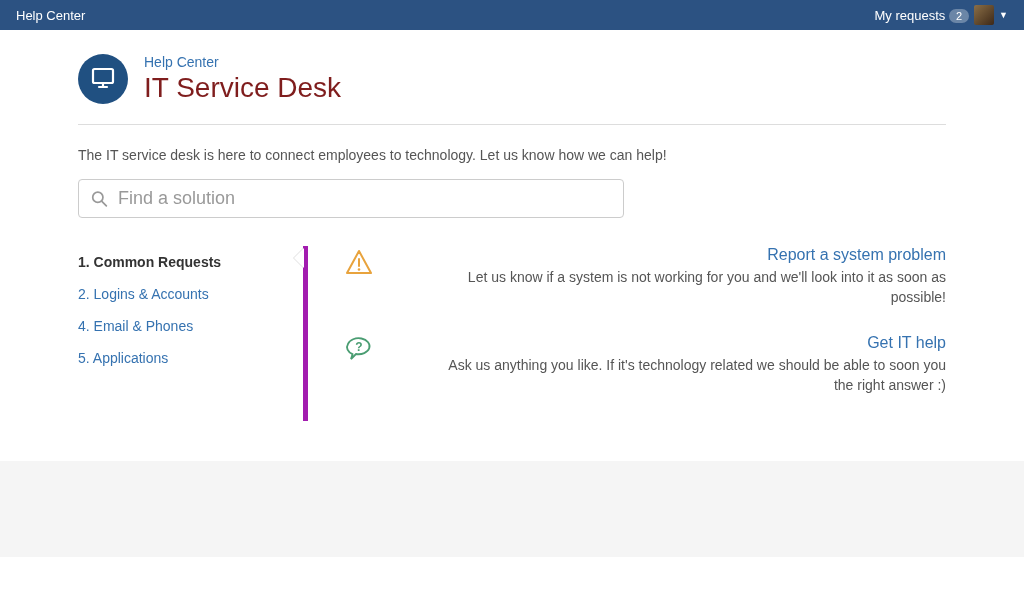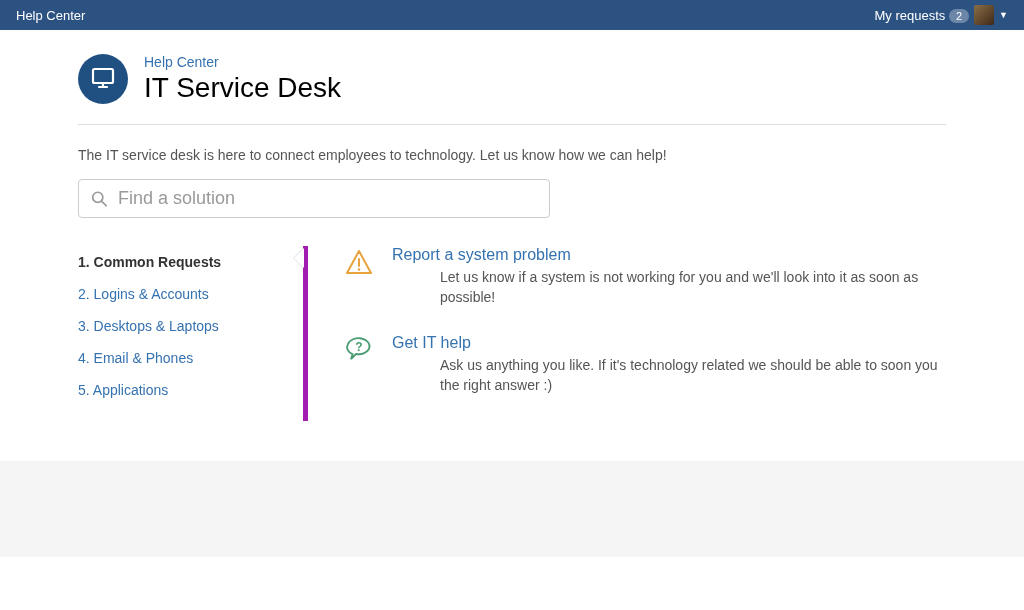--- a/index.html
+++ b/index.html
@@ -11,45 +11,45 @@
     .badge { background: rgba(255,255,255,0.3); border-radius: 10px; padding: 1px 7px; font-size: 11px; }
     .avatar { width: 20px; height: 20px; border-radius: 2px; background: linear-gradient(135deg, #8b6f47, #3d2817); }
     .dropdown-caret { font-size: 9px; color: #fff; }
     
     .content-wrapper { max-width: 900px; margin: 0 auto; padding: 0 16px; }
     
     .header-section { display: flex; align-items: center; gap: 16px; padding: 24px 0 20px 0; border-bottom: 1px solid #ddd; }
     .header-icon { width: 50px; height: 50px; border-radius: 50%; background: #205081; display: flex; align-items: center; justify-content: center; flex-shrink: 0; }
     .header-text { display: flex; flex-direction: column; gap: 2px; }
     .breadcrumb-link { color: #3572b0; font-size: 14px; text-decoration: none; }
-    .page-title { font-size: 28px; font-weight: 400; color: #000000; }
+    .page-title { font-size: 28px; font-weight: 400; color: #7f1d1d; }
     
     .intro { font-size: 14px; color: #555; padding: 22px 0 16px 0; }
     
-    .search-box { display: flex; align-items: center; border: 1px solid #ccc; border-radius: 4px; padding: 8px 12px; gap: 10px; width: 472px; margin-bottom: 28px; }
+    .search-box { display: flex; align-items: center; border: 1px solid #ccc; border-radius: 4px; padding: 8px 12px; gap: 10px; width: 546px; margin-bottom: 28px; }
     .search-box input { border: none; outline: none; font-size: 18px; color: #999; width: 100%; background: transparent; }
     .search-box input::placeholder { color: #999; }
     
     .main-columns { display: flex; gap: 0; }
     .category-list { width: 230px; border-right: 5px solid #a21caf; padding-right: 20px; position: relative; }
     .category-list .pointer {
       position: absolute;
       right: -1px;
       top: 2px;
       width: 0; height: 0;
       border-top: 10px solid transparent;
       border-bottom: 10px solid transparent;
       border-right: 10px solid #fff;
       filter: drop-shadow(-1px 0 0 #e0e0e0);
     }
     .cat-item { font-size: 14px; padding: 8px 0; color: #3572b0; cursor: pointer; }
     .cat-item.active { color: #333; font-weight: 700; }
     
     .request-list { flex: 1; padding-left: 34px; }
-    .request-item { display: flex; gap: 16px; margin-bottom: 26px; }
+    .request-item { display: flex; gap: 16px; margin-bottom: 26px; text-align: right; }
     .request-icon { width: 34px; height: 34px; flex-shrink: 0; display: flex; align-items: flex-start; justify-content: center; padding-top: 2px; }
     .request-body { flex: 1; }
     .request-title { color: #3572b0; font-size: 16px; font-weight: 500; margin-bottom: 3px; cursor: pointer; }
     .request-desc { color: #555; font-size: 14px; line-height: 1.45; margin-left: 48px; }
     
     .footer { background: #f5f5f5; height: 96px; margin-top: 40px; }
   </style>
 </head>
 <body>
 
@@ -88,21 +88,20 @@
       <line x1="13" y1="13" x2="18" y2="18" stroke="#999" stroke-width="2" stroke-linecap="round"></line>
     </svg>
     <input type="text" placeholder="Find a solution" style="">
   </div>
 
   <div class="main-columns">
     <div class="category-list">
       <div class="pointer"></div>
       <div class="cat-item active">1. Common Requests</div>
       <div class="cat-item">2. Logins &amp; Accounts</div>
-      <div class="cat-item">3. Desktops &amp; Laptops</div>
       <div class="cat-item">4. Email &amp; Phones</div>
       <div class="cat-item">5. Applications</div>
     </div>
 
     <div class="request-list">
       <div class="request-item">
         <div class="request-icon">
           <svg width="30" height="30" viewBox="0 0 30 30">
             <path d="M15 3 L27 25 L3 25 Z" fill="none" stroke="#e8a33d" stroke-width="2" stroke-linejoin="round"></path>
             <line x1="15" y1="11" x2="15" y2="18" stroke="#e8a33d" stroke-width="2" stroke-linecap="round"></line>

